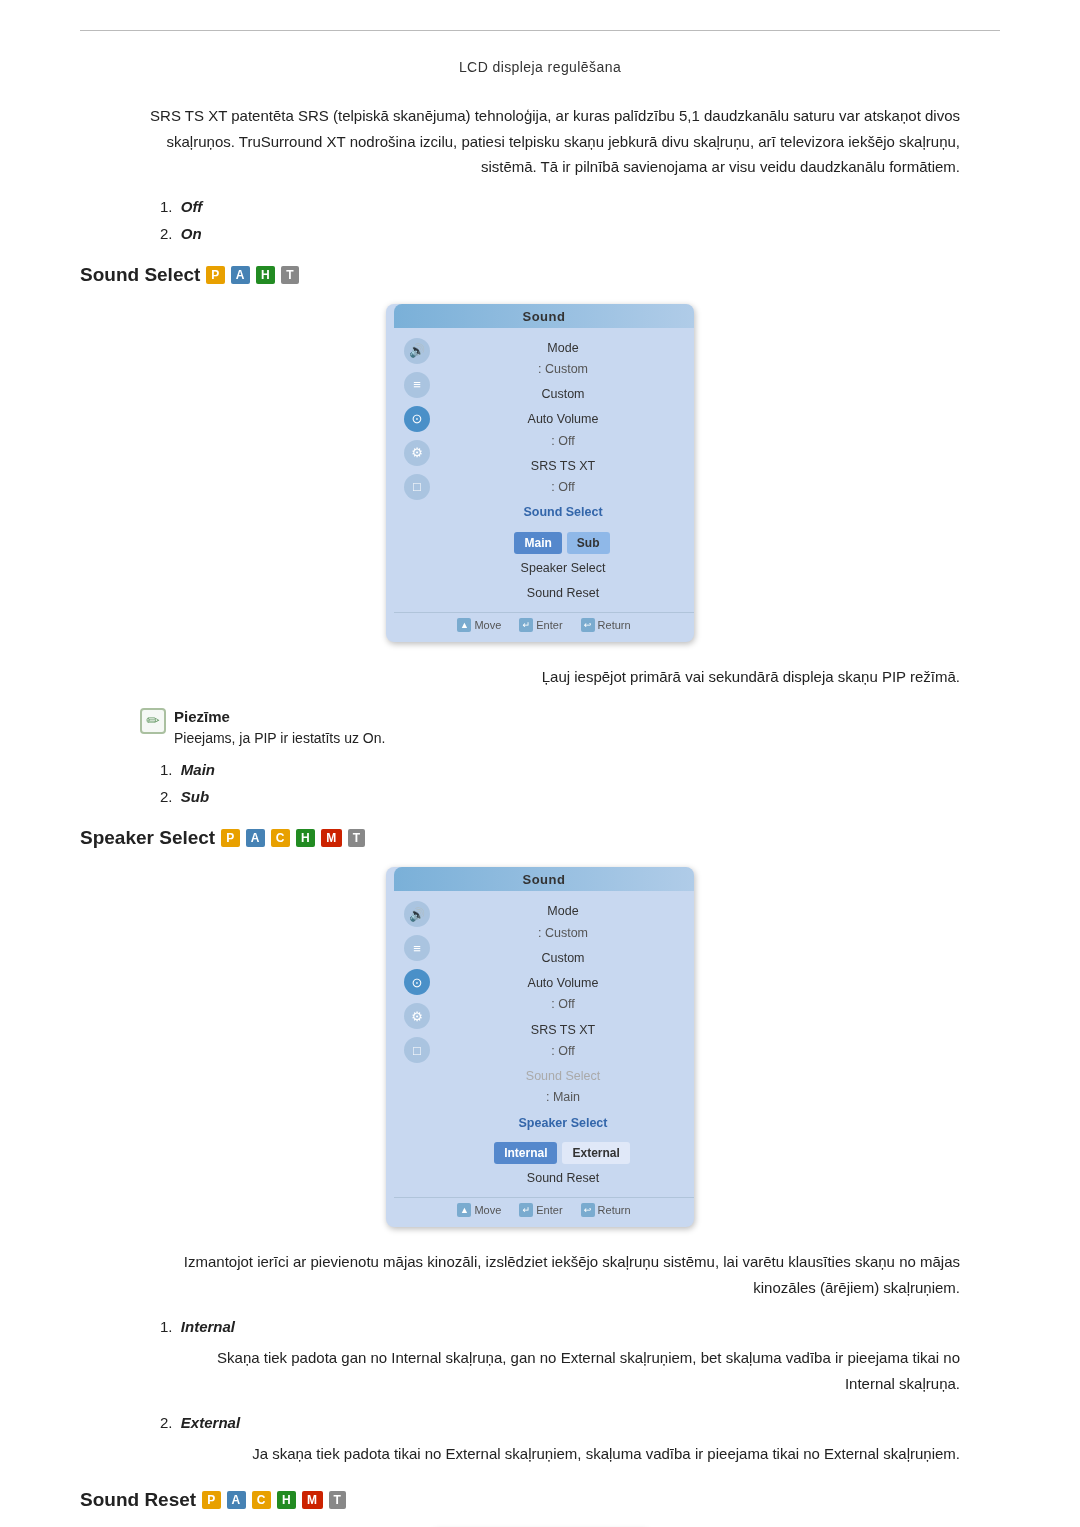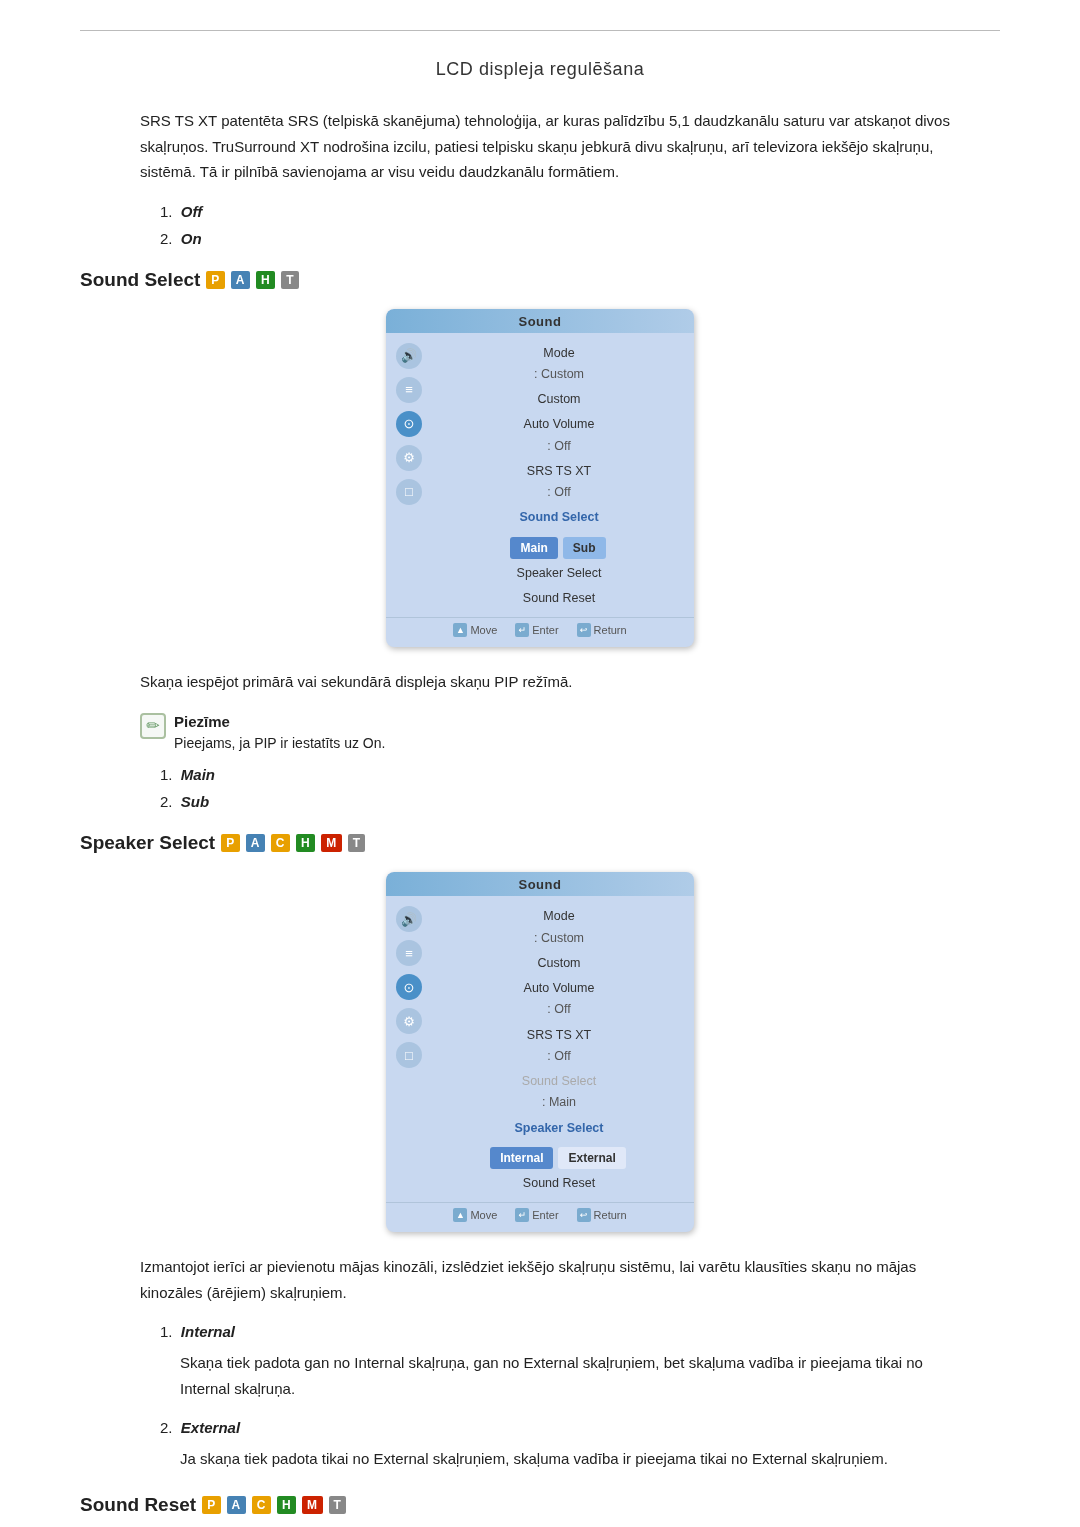--- a/index.html
+++ b/index.html
@@ -14,31 +14,32 @@
     .page {
       padding: 30px 80px 40px 80px;
     }
     .top-divider {
       border: none;
       border-top: 1.5px solid #bbb;
       margin-bottom: 28px;
     }
     .page-title {
       text-align: center;
-      font-size: 18px;
+      font-size: 14px;
       color: #333;
       margin-bottom: 28px;
       letter-spacing: 0.03em;
     }
     .section-text {
       margin-left: 60px;
       margin-right: 40px;
       margin-bottom: 18px;
       line-height: 1.7;
       font-size: 15px;
+      text-align: right;
     }
     .list-item {
       margin-left: 80px;
       margin-bottom: 10px;
       font-size: 15px;
     }
     .list-item b {
       font-weight: bold;
       font-style: italic;
     }
@@ -69,21 +70,21 @@
 
     .menu-image-container {
       display: flex;
       justify-content: center;
       margin: 18px 0 22px 0;
     }
     .menu-box {
       background: #c8d8f0;
       border-radius: 8px;
       width: 308px;
-      padding: 0 0 8px 0;
+      padding: 0 0 8px 8px;
       font-size: 12.5px;
       overflow: hidden;
       box-shadow: 1px 2px 6px #bbb;
     }
     .menu-titlebar {
       background: linear-gradient(to right, #7ab0d8, #b0cce8);
       color: #333;
       text-align: center;
       font-size: 13px;
       font-weight: bold;
@@ -349,21 +350,21 @@
         </div>
         <div class="menu-footer-item">
           <span class="footer-icon">↩</span>
           <span>Return</span>
         </div>
       </div>
     </div>
   </div>
 
   <div class="section-text">
-    <span>Skaņa iespējot primārā vai sekundārā displeja skaņu PIP režīmā.</span>
+    <span>Ļauj iespējot primārā vai sekundārā displeja skaņu PIP režīmā.</span>
   </div>
 
   <div class="note-box">
     <div class="note-icon">✏</div>
     <div>
       <div class="note-title">Piezīme</div>
       <div class="note-content">Pieejams, ja PIP ir iestatīts uz On.</div>
     </div>
   </div>
 

